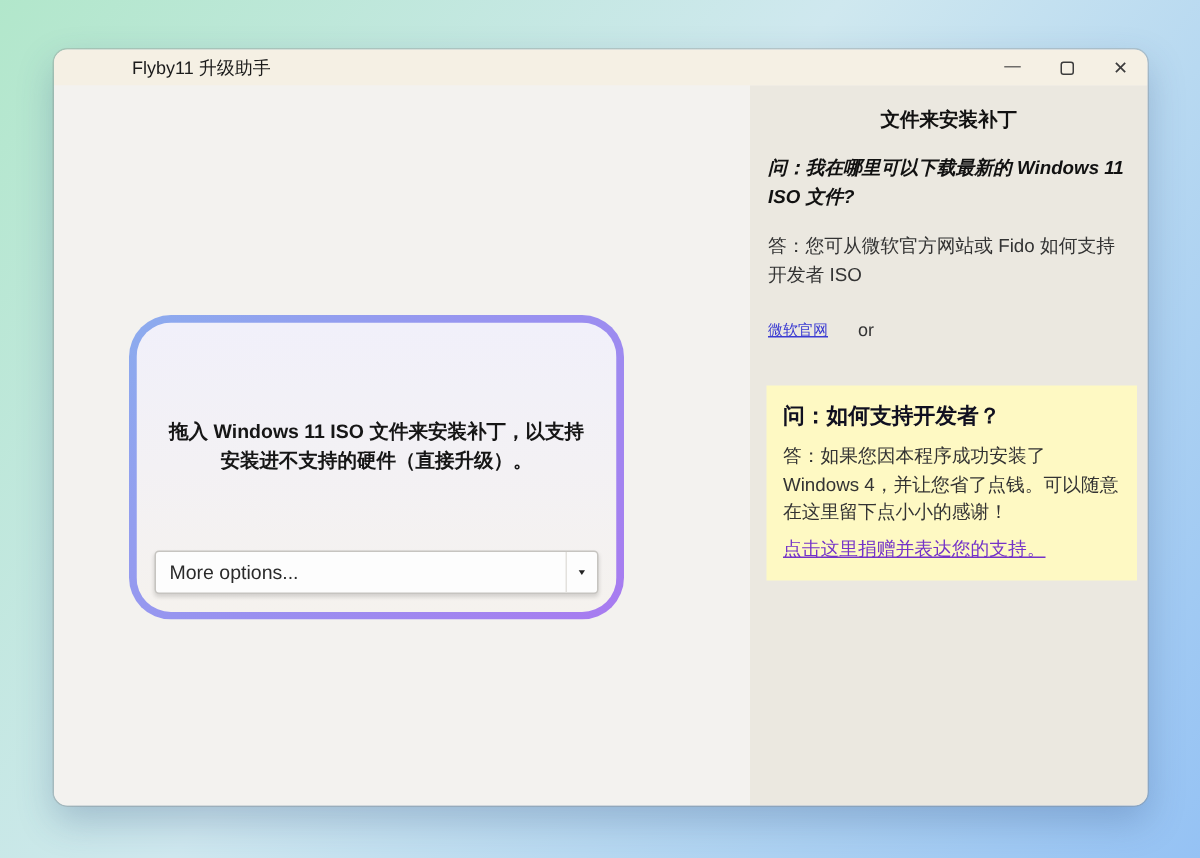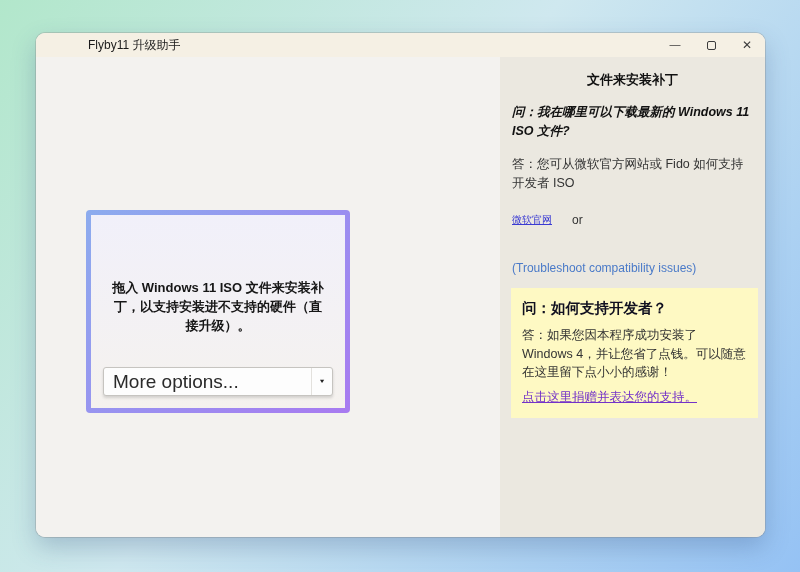--- a/index.html
+++ b/index.html
@@ -31,38 +31,38 @@
   .tb-btn .min-glyph { font-size: 11px; line-height: 1; transform: translateY(-1px); }
   .max-box { width: 9px; height: 9px; border: 1.4px solid #3c3c3c; border-radius: 2px; display: inline-block; }
   .tb-btn .close-glyph { font-size: 12px; line-height: 1; }
 
   .content { display: flex; height: 480px; }
 
   
   .main { width: 464px; background: #f3f2ef; position: relative; }
 
   .dropzone {
-    position: absolute; left: 50px; top: 153px; width: 264px; height: 203px;
-    border: 5px solid transparent; border-radius: 4px;
+    position: absolute; left: 50px; top: 153px; width: 330px; height: 203px;
+    border: 5px solid transparent; border-radius: 28px;
     background:
       linear-gradient(180deg, #f1f0fa 0%, #f5f2ee 100%) padding-box,
       linear-gradient(135deg, #8cacee 0%, #9a8ff0 55%, #a87bf0 100%) border-box;
   }
   .drop-text {
     position: absolute; top: 63px; left: 18px; right: 18px;
     text-align: center; font-size: 13px; font-weight: bold; color: #161616;
     line-height: 19px;
   }
   .combobox {
     position: absolute; left: 12px; right: 12px; bottom: 12px; height: 29px;
     background: #fdfdfd; border: 1px solid #c6c4c0; border-radius: 3px;
     display: flex; align-items: center;
     box-shadow: 0 2px 3px rgba(0,0,0,0.14);
   }
-  .combobox-value { flex: 1; padding-left: 9px; font-size: 19px; color: #2a2a2a; }
+  .combobox-value { flex: 1; padding-left: 9px; font-size: 13px; color: #2a2a2a; }
   .combobox-arrow-btn {
     width: 21px; align-self: stretch; display: flex; align-items: center; justify-content: center;
     border-left: 1px solid #e3e1dd; color: #222; font-size: 8px;
   }
 
   
   .sidebar { width: 265px; background: #ebe8e0; padding: 0 12px; color: #1f1f1f; }
   .faq-title { margin-top: 14px; text-align: center; font-size: 13px; font-weight: bold; color: #111; }
   .faq-q { margin-top: 14px; font-size: 12.5px; font-weight: bold; line-height: 19px; color: #111; font-style: italic; }
   .faq-a { margin-top: 14px; font-size: 12.5px; line-height: 19px; color: #333; }
@@ -116,21 +116,20 @@
 
       <div class="faq-q">问：我在哪里可以下载最新的 Windows 11 ISO 文件?</div>
       <div class="faq-a">答：您可从微软官方网站或 Fido 如何支持开发者 ISO</div>
 
       <div class="links-row">
         <a class="link-blue">微软官网</a>
         <span class="or-text">or</span>
       </div>
 
       <br>
-      <a class="troubleshoot-link">(Troubleshoot compatibility issues)</a>
 
       <div class="donate-box">
         <div class="donate-q">问：如何支持开发者？</div>
         <div class="donate-a">答：如果您因本程序成功安装了 Windows 4，并让您省了点钱。可以随意在这里留下点小小的感谢！</div>
         <a class="donate-link">点击这里捐赠并表达您的支持。</a>
       </div>
     </div>
 
   </div>
 </div>

